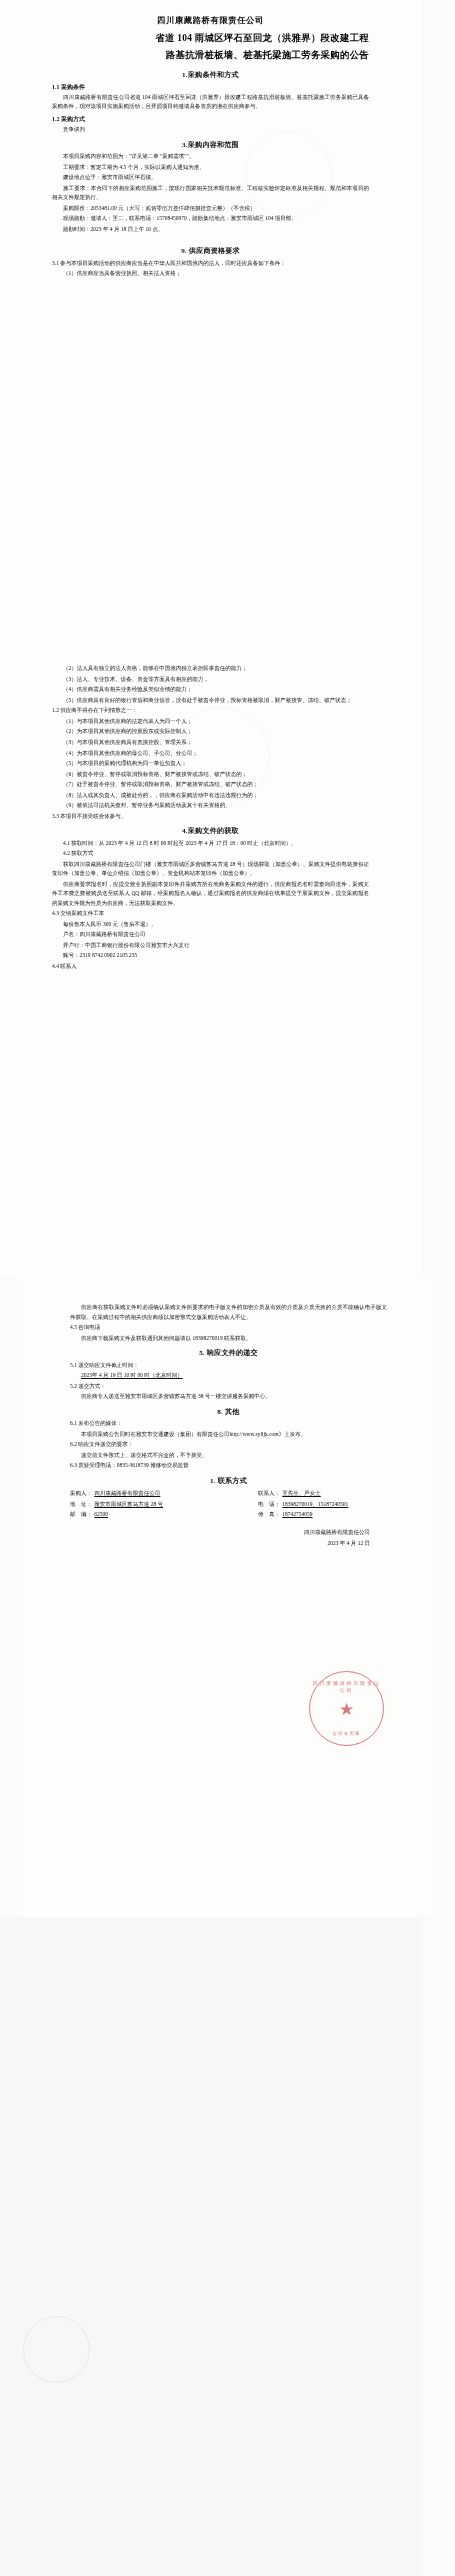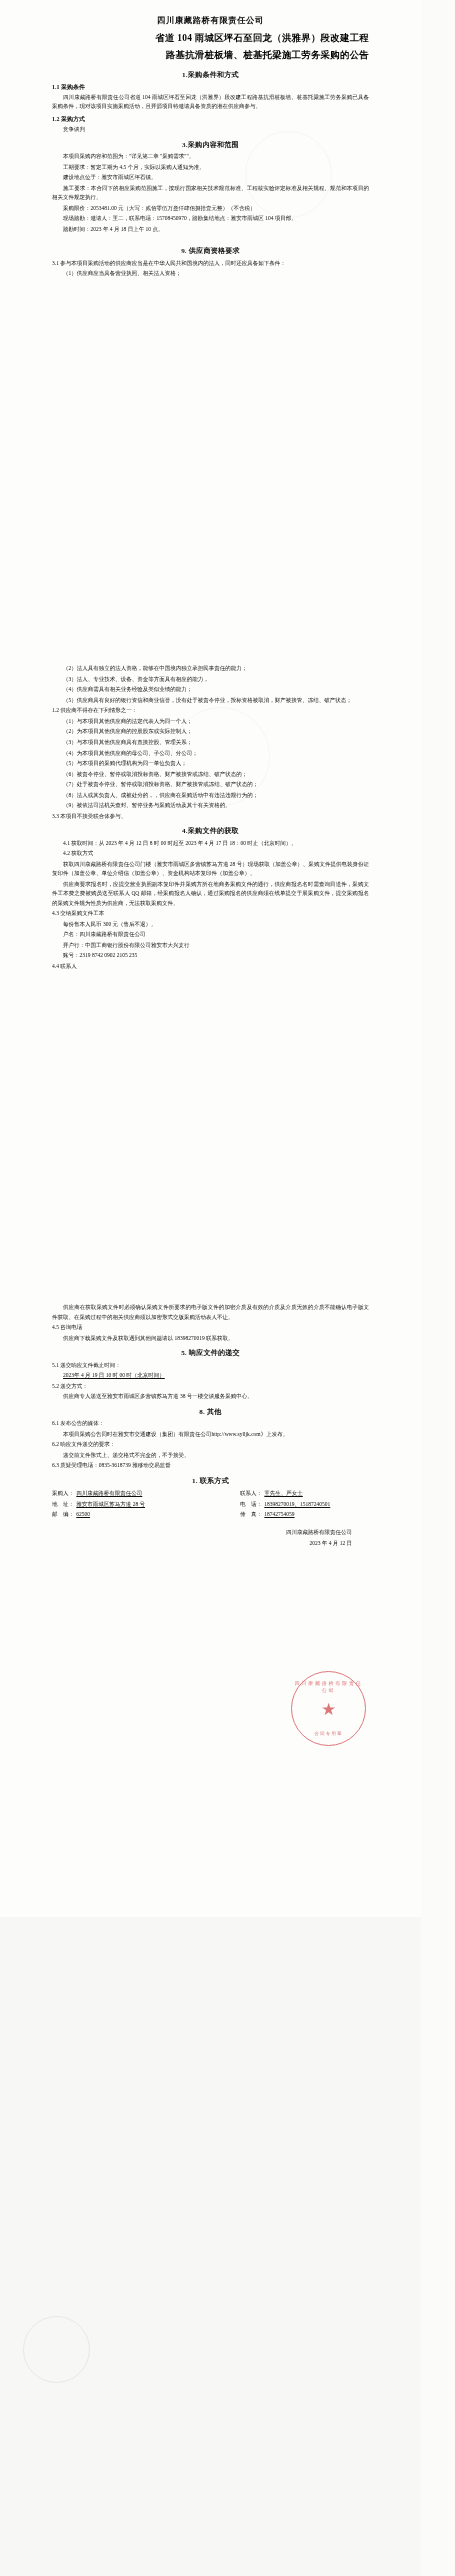--- a/index.html
+++ b/index.html
@@ -20,21 +20,21 @@
   }
   .sheet {
     position: relative;
     width: 421px;
     box-sizing: border-box;
     padding: 15px 52px 5.7px 52px;
     background: #fdfdfc;
   }
   .sheet.s1 { height: 639px; }
   .sheet.s2 { height: 639px; }
-  .sheet.s3 { height: 639px; }
+  .sheet.s3 { height: 639px; margin-left: 18px; }
   .sheet.s4 { height: 659px; background:#f7f7f5; }
 
   .company {
     text-align: center;
     font-size: 8.3px;
     font-weight: bold;
     letter-spacing: 0.6px;
     margin-bottom: 4.6px;
     color: #0b0b0b;
   }

